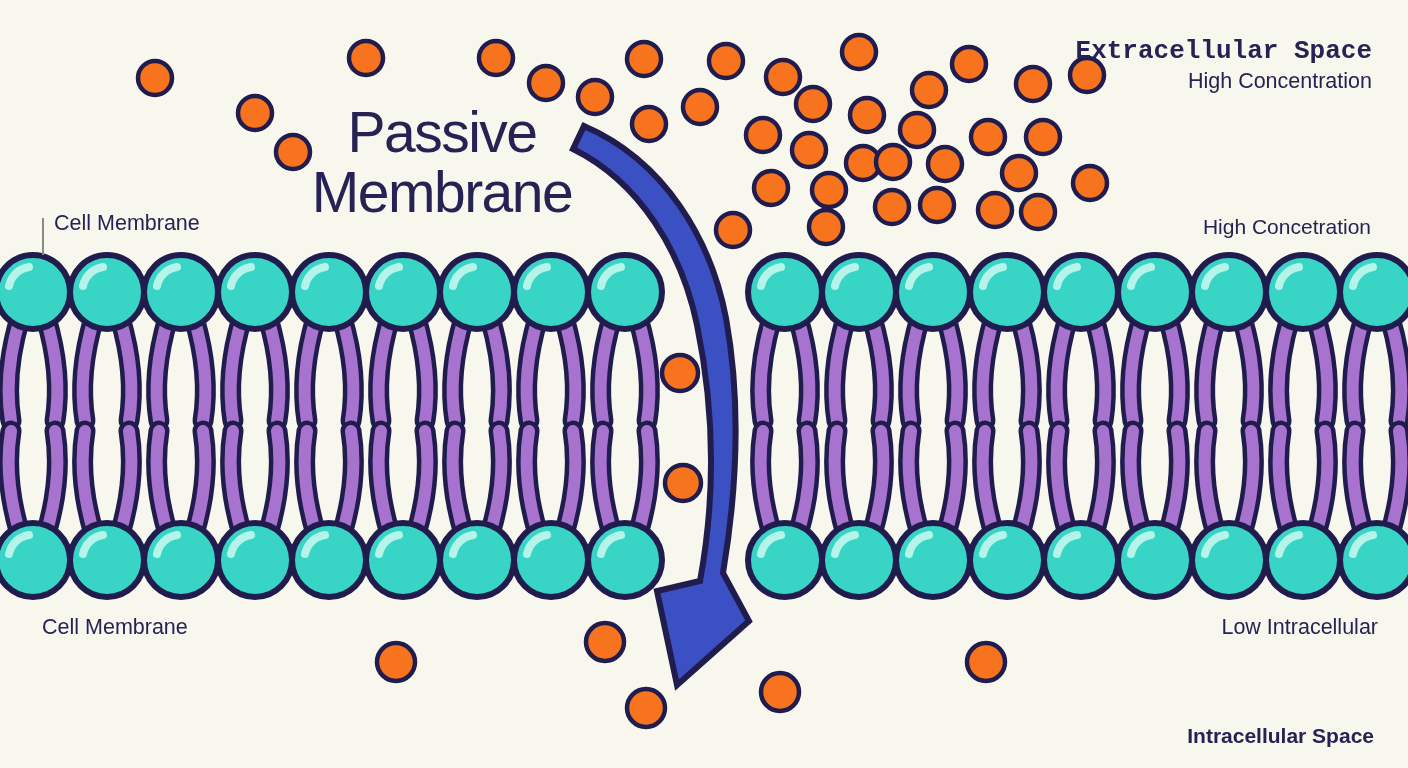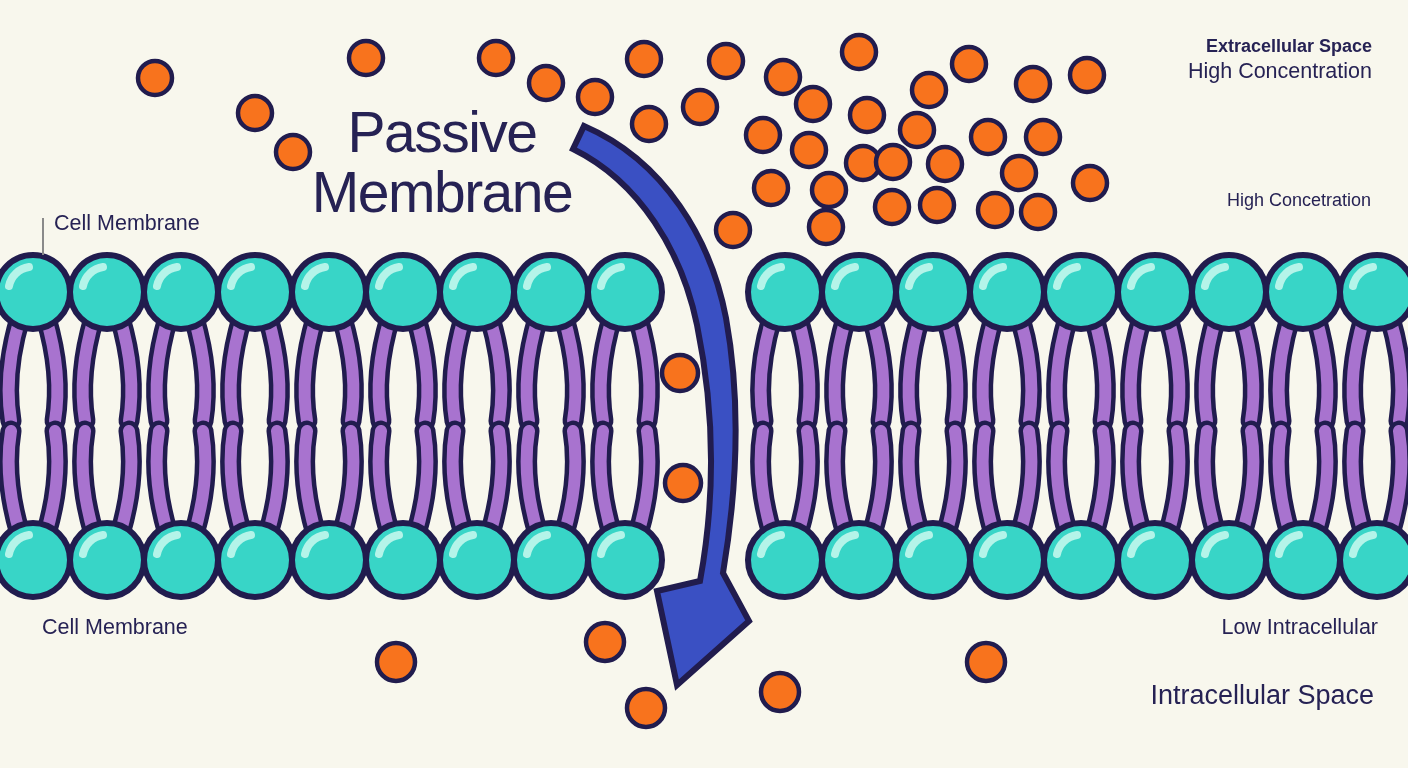--- a/index.html
+++ b/index.html
@@ -14,27 +14,27 @@
   .title{
     left:272px;top:102px;width:340px;
     text-align:center;
     font-size:57px;font-weight:normal;
     line-height:1.06;letter-spacing:-1.5px;
   }
   .top-right{
     right:36px;top:36px;
     text-align:right;line-height:1.22;
   }
-  .top-right .l1{font-size:18px;font-weight:bold;}
+  .top-right .l1{font-size:26px;font-weight:bold;font-family:Liberation Mono, monospace;}
   .top-right .l2{font-size:21.5px;}
-  .mid-right{right:37px;top:190px;font-size:18px;}
+  .mid-right{right:37px;top:215px;font-size:21px;}
   .cm-top{left:54px;top:211px;font-size:21.5px;}
   .cm-bottom{left:42px;top:615px;font-size:21.5px;}
   .low-right{right:30px;top:615px;font-size:21.5px;}
-  .intra-right{right:34px;top:680px;font-size:27px;font-weight:normal;}
+  .intra-right{right:34px;top:724px;font-size:21px;font-weight:bold;}
   .leader{position:absolute;left:42px;top:218px;width:2px;height:37px;}
 </style>
 </head>
 <body>
 
 <div class="stage" style="background: rgb(248, 247, 237); color: rgb(38, 34, 84);">
 
   <svg class="diagram-svg" id="diagram-svg" width="1408" height="768" viewBox="0 0 1408 768">
       <g>
         <g>

